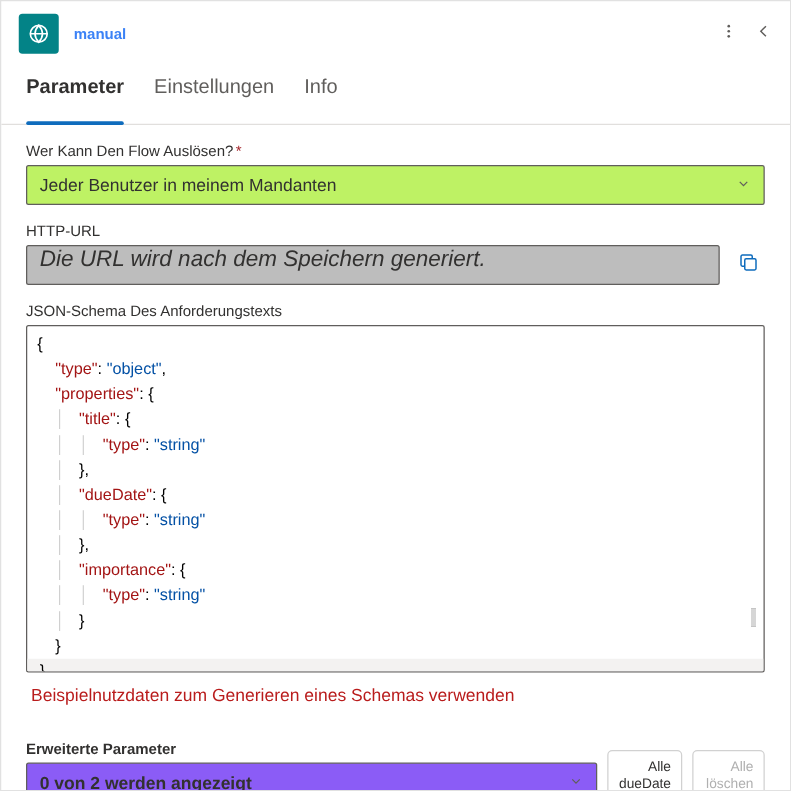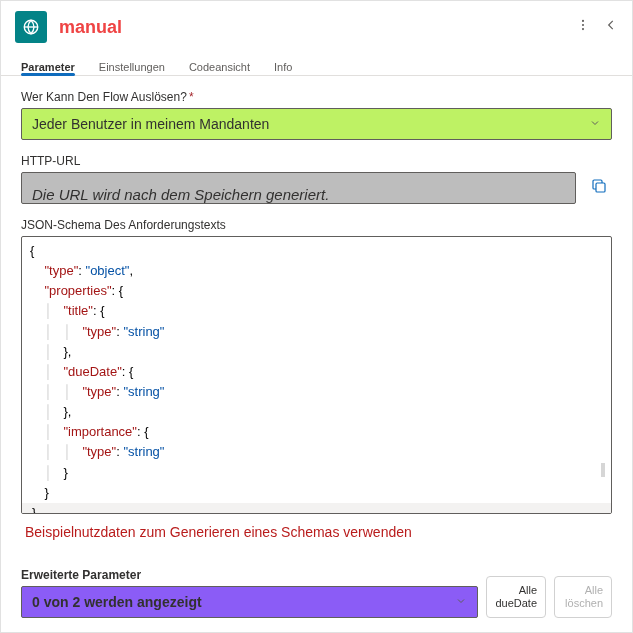--- a/index.html
+++ b/index.html
@@ -1,32 +1,32 @@
 <!DOCTYPE html>
 <html><head>
 <meta charset="utf-8">
 <style>
   * { box-sizing: border-box; margin: 0; padding: 0; font-family: "Segoe UI", Arial, sans-serif; }
   body { width: 633px; height: 633px; background: #fff; border: 1px solid #e1e1e1; overflow: hidden; display: flex; flex-direction: column; }
   .header { display: flex; align-items: center; padding: 10px 14px 6px 14px; gap: 12px; }
   .step-icon { width: 32px; height: 32px; background: #038387; border-radius: 3px; display: flex; align-items: center; justify-content: center; color: #fff; }
-  .step-title { font-size: 18px; font-weight: 600; color: #ef4444; flex: 1; }
+  .step-title { font-size: 12px; font-weight: 600; color: #3b82f6; flex: 1; }
   .header-actions { display: flex; align-items: center; gap: 14px; color: #605e5c; }
   .tabs { display: flex; gap: 24px; padding: 6px 20px 0 20px; border-bottom: 1px solid #e1dfdd; }
-  .tab { font-size: 11px; color: #605e5c; padding: 6px 0 2px 0; cursor: pointer; position: relative; }
+  .tab { font-size: 16px; color: #605e5c; padding: 6px 0 20px 0; cursor: pointer; position: relative; }
   .tab.active { color: #323130; font-weight: 600; }
   .tab.active::after { content: ""; position: absolute; left: 0; right: 0; bottom: -1px; height: 3px; background: #0f6cbd; border-radius: 2px; }
   .content { padding: 14px 20px 8px 20px; flex: 1; overflow-y: auto; }
   .field-label { font-size: 12px; color: #323130; margin-bottom: 4px; display: block; }
   .required-mark { color: #a4262c; margin-left: 2px; }
   .select { width: 100%; height: 32px; border: 1px solid #605e5c; border-radius: 2px; display: flex; align-items: center; justify-content: space-between; padding: 0 10px; font-size: 14px; color: #323130; background: #bef264; cursor: pointer; }
   .chev { color: #605e5c; }
   .section { margin-bottom: 14px; }
   .url-row { display: flex; align-items: center; gap: 10px; }
-  .url-box { flex: 1; height: 32px; border: 1px solid #605e5c; border-radius: 2px; background: #bdbdbd; display: flex; align-items: flex-end; padding: 0 10px; font-size: 15px; font-style: italic; color: #323130; }
+  .url-box { flex: 1; height: 32px; border: 1px solid #605e5c; border-radius: 2px; background: #bdbdbd; display: flex; align-items: flex-start; padding: 0 10px; font-size: 18px; font-style: italic; color: #323130; }
   .copy-btn { color: #0f6cbd; cursor: pointer; padding: 4px; }
   .code-box { border: 1px solid #605e5c; border-radius: 2px; font-family: Consolas, monospace; font-size: 13px; line-height: 1.55; padding: 4px 0; height: 278px; overflow: hidden; background: #fff; position: relative; }
   .code-line { white-space: pre; padding: 0 8px; }
   .code-line.hl { background: #f3f2f1; border-left: 2px solid #c8c6c4; margin-left: -2px; padding-left: 10px; }
   .punct { color: #000; }
   .key { color: #a31515; }
   .str { color: #0451a5; }
   .indent-guide { color: #d0d0d0; }
   .sample-link { color: #b91c1c; font-size: 14px; cursor: pointer; padding: 10px 4px 8px 4px; display: inline-block; }
   .adv-row { display: flex; align-items: flex-end; gap: 8px; }
@@ -62,21 +62,20 @@
       <svg width="14" height="14" viewBox="0 0 24 24" fill="none" stroke="#605e5c" stroke-width="2">
           <path d="M15 5l-7 7 7 7"></path>
         </svg>
     </span>
   </div>
 </div>
 
 <div class="tabs">
   <div class="tab active">Parameter</div>
   <div class="tab">Einstellungen</div>
-  <div class="tab">Codeansicht</div>
   <div class="tab">Info</div>
 </div>
 
 <div class="content">
 
   <div class="section">
     <label class="field-label">
       <span>Wer Kann Den Flow Auslösen?</span><span class="required-mark">*</span>
     </label>
     <div class="select">

